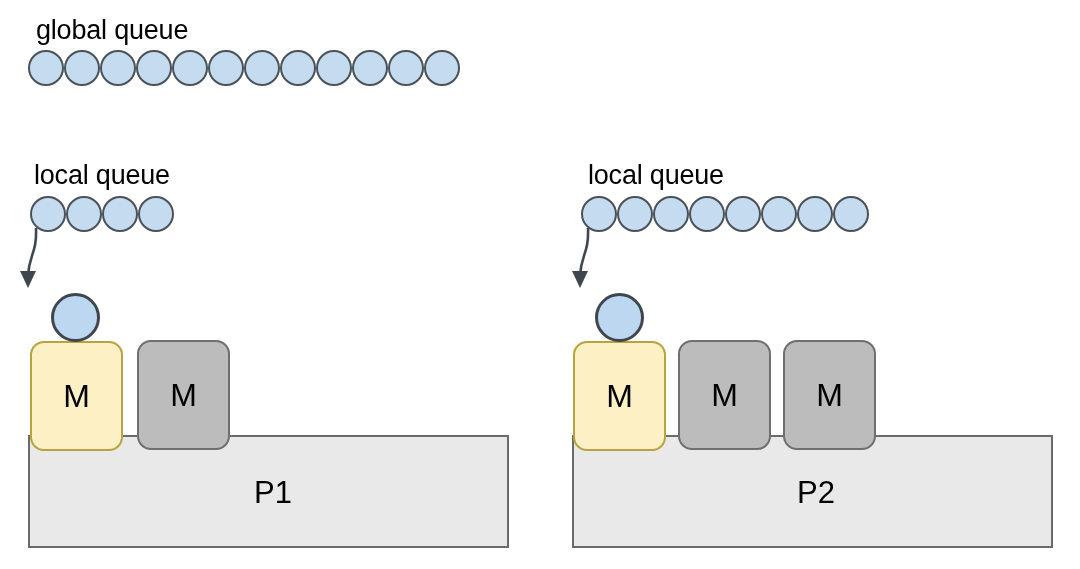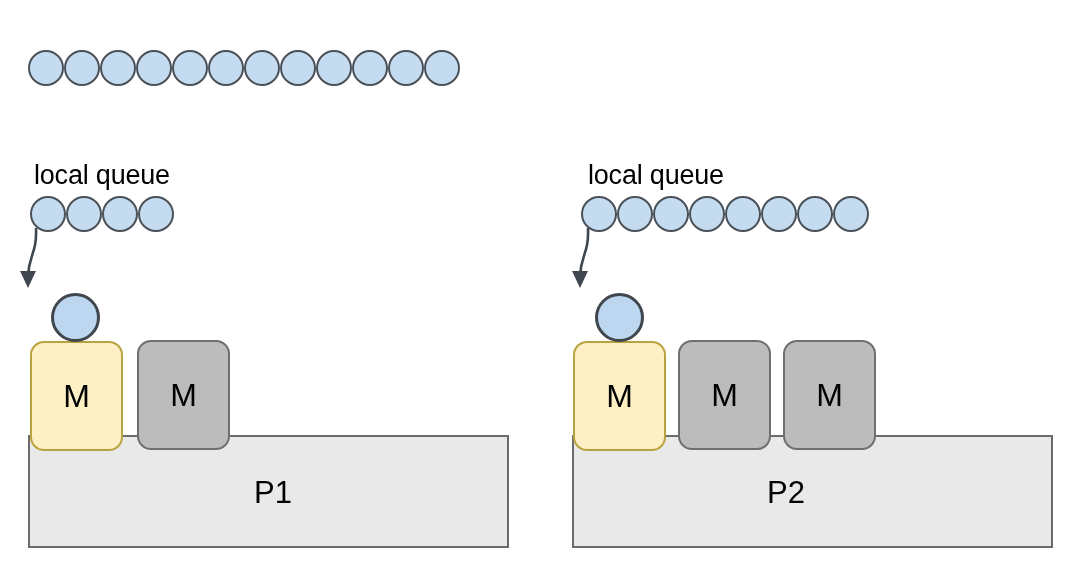--- a/index.html
+++ b/index.html
@@ -87,20 +87,21 @@
   .arrow-svg {
     position: absolute;
     overflow: visible;
   }
 </style>
 </head>
 <body>
 
 <div id="canvas">
 
+  <div class="label" id="global-queue-label" style="left: 36px; top: 17px;">global queue</div>
 
   <div class="queue-row" id="global-queue-row" style="left: 28px; top: 50px; width: 432px;">
       <div class="token" style="left: 0px;"></div>
       <div class="token" style="left: 36px;"></div>
       <div class="token" style="left: 72px;"></div>
       <div class="token" style="left: 108px;"></div>
       <div class="token" style="left: 144px;"></div>
       <div class="token" style="left: 180px;"></div>
       <div class="token" style="left: 216px;"></div>
       <div class="token" style="left: 252px;"></div>
@@ -139,21 +140,21 @@
           <div class="token" style="left: 144px;"></div>
           <div class="token" style="left: 180px;"></div>
           <div class="token" style="left: 216px;"></div>
           <div class="token" style="left: 252px;"></div>
         </div>
         <svg class="arrow-svg" width="36" height="88" style="left: 566px; top: 214px;">
           <path d="M 22 14 C 23 40, 15 40, 14 62" stroke="#3f464e" stroke-width="2.6" fill="none"></path>
           <polygon points="6,57 22,57 14,74" fill="#3f464e"></polygon>
         </svg>
         <div class="proc-rect" style="left: 572px; top: 435px; width: 481px; height: 113px;"></div>
-        <div class="proc-label" style="left: 767px; top: 475px;">P2</div>
+        <div class="proc-label" style="left: 797px; top: 475px;">P2</div>
         <div class="mbox yellow" style="left: 573px; top: 341px;">M</div>
         <div class="mbox gray" style="left: 678px; top: 340px;">M</div>
         <div class="mbox gray" style="left: 783px; top: 340px;">M</div>
         <div class="running-token" style="left: 595px; top: 293px;"></div>
       </div>
     </div>
 
 </div>
 
 </body></html>

